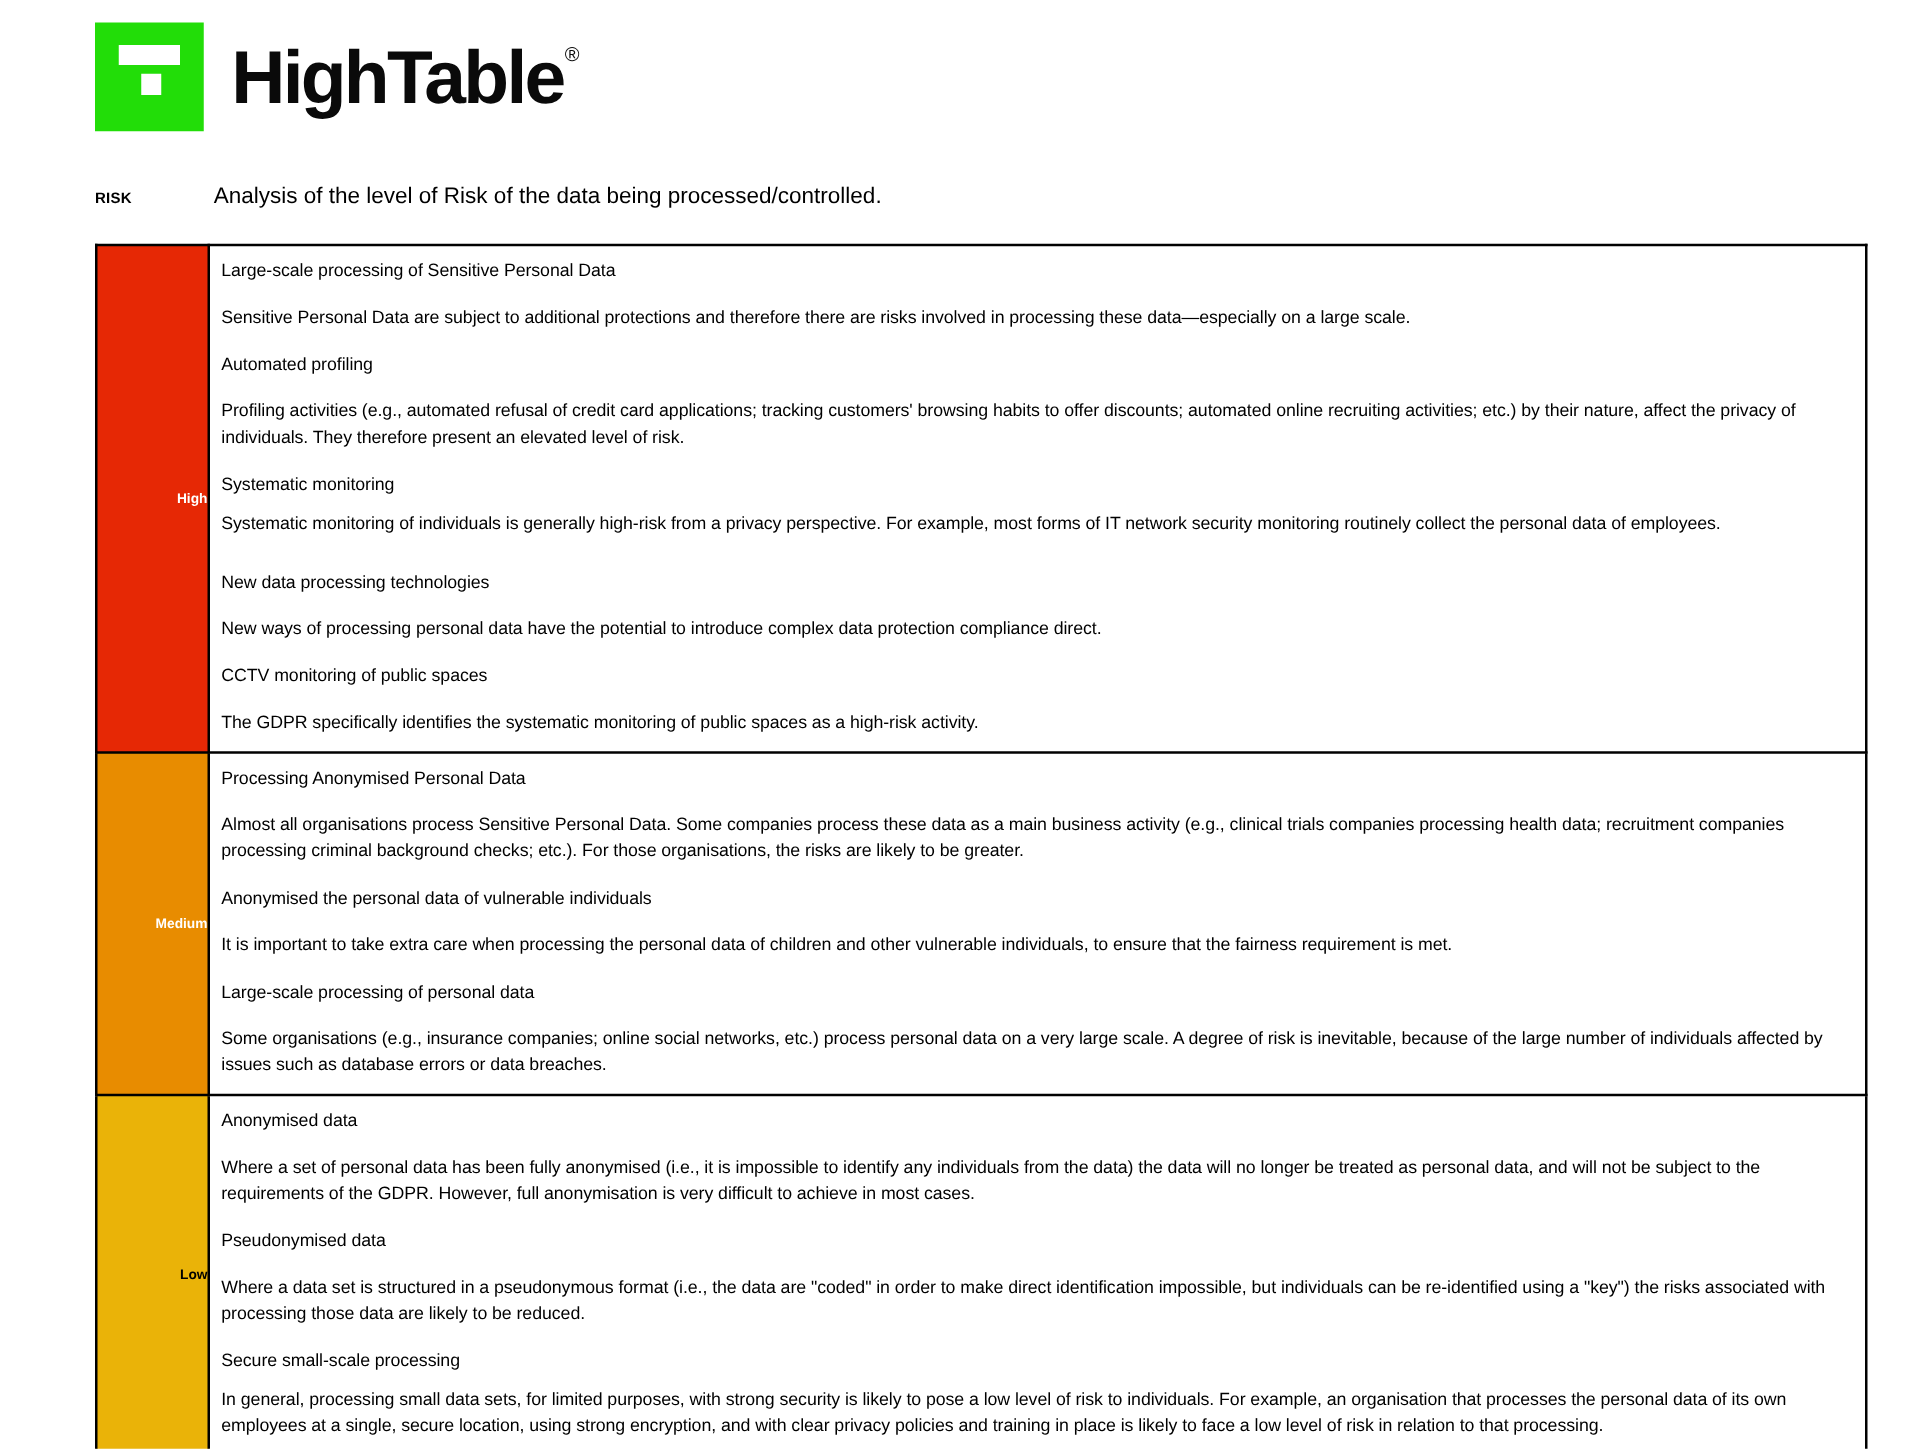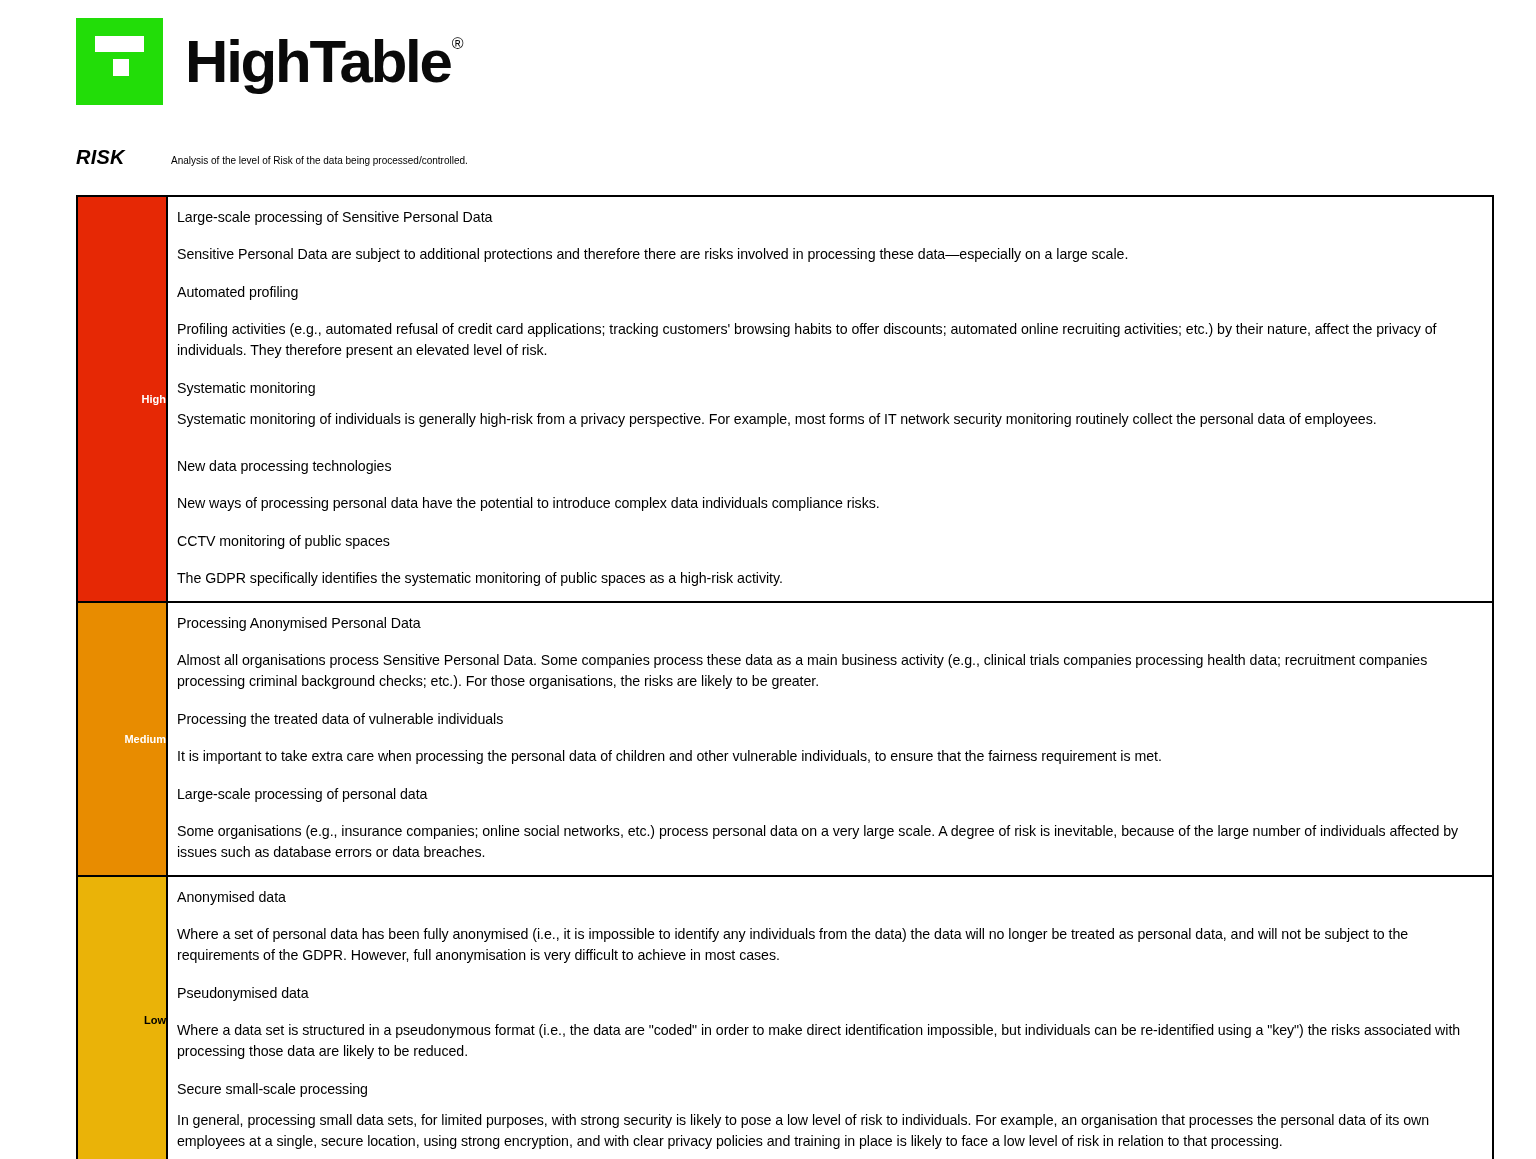--- a/index.html
+++ b/index.html
@@ -72,29 +72,28 @@
   
   .heading-row {
     position: absolute;
     left: 76px;
     top: 146px;
     width: 1420px;
     display: flex;
     align-items: baseline;
   }
   .heading-label {
-    font-size: 20px;
+    font-size: 12px;
     font-weight: 700;
     width: 95px;
     flex: 0 0 95px;
     letter-spacing: 0.2px;
-    font-style: italic;
   }
   .heading-desc {
-    font-size: 10px;
+    font-size: 18px;
     font-weight: 400;
   }
 
   
   .risk-table {
     position: absolute;
     left: 76px;
     top: 195px;
     width: 1418px;
     border-collapse: collapse;
@@ -167,38 +166,38 @@
         <div class="block">
           <div class="title">Automated profiling</div>
           <div class="body">Profiling activities (e.g., automated refusal of credit card applications; tracking customers' browsing habits to offer discounts; automated online recruiting activities; etc.) by their nature, affect the privacy of individuals. They therefore present an elevated level of risk.</div>
         </div>
         <div class="block spaced-body">
           <div class="title">Systematic monitoring</div>
           <div class="body">Systematic monitoring of individuals is generally high-risk from a privacy perspective. For example, most forms of IT network security monitoring routinely collect the personal data of employees.</div>
         </div>
         <div class="block" style="margin-top:26px;">
           <div class="title">New data processing technologies</div>
-          <div class="body">New ways of processing personal data have the potential to introduce complex data individuals compliance risks.</div>
+          <div class="body">New ways of processing personal data have the potential to introduce complex data protection compliance direct.</div>
         </div>
         <div class="block">
           <div class="title">CCTV monitoring of public spaces</div>
           <div class="body">The GDPR specifically identifies the systematic monitoring of public spaces as a high-risk activity.</div>
         </div>
       </td>
     </tr>
 
     <tr>
       <td class="level-cell lvl-medium">Medium</td>
       <td class="content-cell">
         <div class="block">
           <div class="title">Processing Anonymised Personal Data</div>
           <div class="body">Almost all organisations process Sensitive Personal Data. Some companies process these data as a main business activity (e.g., clinical trials companies processing health data; recruitment companies processing criminal background checks; etc.). For those organisations, the risks are likely to be greater.</div>
         </div>
         <div class="block">
-          <div class="title">Processing the treated data of vulnerable individuals</div>
+          <div class="title">Anonymised the personal data of vulnerable individuals</div>
           <div class="body">It is important to take extra care when processing the personal data of children and other vulnerable individuals, to ensure that the fairness requirement is met.</div>
         </div>
         <div class="block">
           <div class="title">Large-scale processing of personal data</div>
           <div class="body">Some organisations (e.g., insurance companies; online social networks, etc.) process personal data on a very large scale. A degree of risk is inevitable, because of the large number of individuals affected by issues such as database errors or data breaches.</div>
         </div>
       </td>
     </tr>
 
     <tr>

